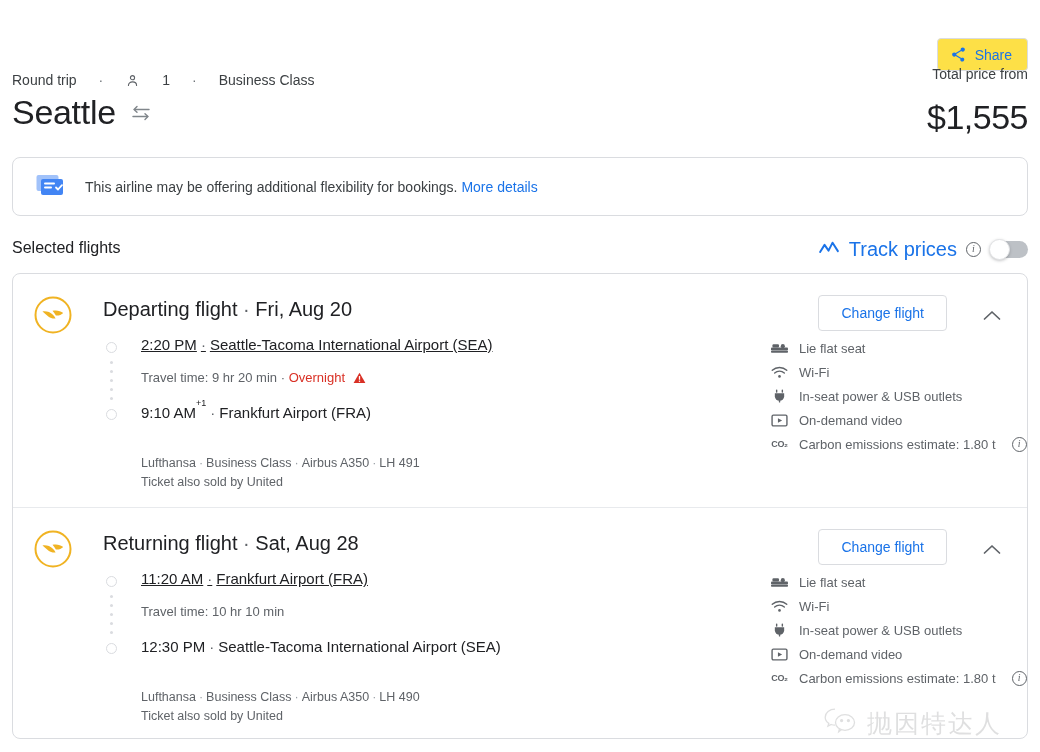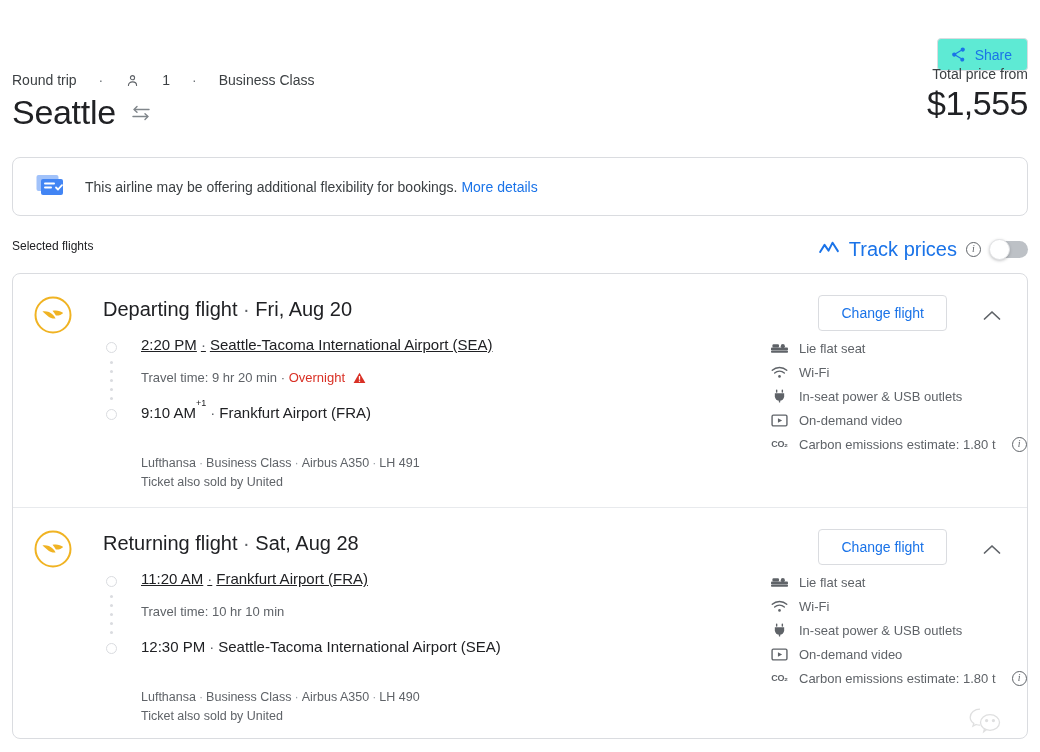--- a/index.html
+++ b/index.html
@@ -11,21 +11,21 @@
     color: #202124;
     overflow: hidden;
   }
   .page { position: relative; width: 1040px; height: 752px; padding: 0 12px; }
 
   
   .share-row { position: absolute; right: 12px; top: 38px; }
   .share-btn {
     display: inline-flex; align-items: center; gap: 8px;
     border: 1px solid #dadce0; border-radius: 4px;
-    background: #5eead4; color: #1a73e8;
+    background: #fde047; color: #1a73e8;
     font-size: 14px; font-weight: 500;
     padding: 7px 15px 7px 12px; cursor: pointer;
     line-height: 1;
   }
   .share-btn svg { display: block; }
 
   
   .trip-meta {
     position: absolute; left: 12px; top: 72px;
     font-size: 14px; color: #3c4043;
@@ -38,38 +38,38 @@
     position: absolute; left: 12px; top: 93px;
     font-size: 34px; font-weight: 400; color: #202124;
     letter-spacing: -0.3px;
     display: flex; align-items: center; gap: 14px;
     white-space: nowrap;
   }
   .route .swap { color: #80868b; font-size: 20px; position: relative; top: 2px; }
 
   .price-block { position: absolute; right: 12px; top: 66px; text-align: right; }
   .price-label { font-size: 14px; color: #3c4043; }
-  .price-value { font-size: 34px; color: #202124; letter-spacing: -0.5px; margin-top: 2px; }
+  .price-value { font-size: 34px; color: #202124; letter-spacing: -0.5px; margin-top: 16px; }
 
   
   .banner {
     position: absolute; left: 12px; top: 157px;
     width: 1016px; height: 59px;
     border: 1px solid #dadce0; border-radius: 8px;
     background: #fff;
     display: flex; align-items: center; padding: 0 22px;
     gap: 18px;
   }
   .banner-text { font-size: 14px; color: #3c4043; }
   .banner-text a { color: #1a73e8; text-decoration: none; }
 
   
   .sel-title {
     position: absolute; left: 12px; top: 239px;
-    font-size: 12px; color: #202124; font-weight: 400;
+    font-size: 16px; color: #202124; font-weight: 400;
   }
   .track-row {
     position: absolute; right: 12px; top: 238px;
     display: flex; align-items: center; gap: 9px;
   }
   .track-label { font-size: 20px; color: #1a73e8; font-weight: 500; }
   .info-circle {
     width: 15px; height: 15px; border-radius: 50%;
     border: 1.4px solid #5f6368; color: #5f6368;
     font-size: 10px; line-height: 12px; text-align: center;
@@ -473,15 +473,16 @@
   <div class="watermark">
     <span>
       <svg width="34" height="30" viewBox="0 0 34 30" fill="none" stroke="#3c4043" stroke-width="1.3">
         <path d="M12 3.2C6.6 3.2 2.2 6.8 2.2 11.2c0 2.5 1.4 4.7 3.6 6.2l-.9 2.8 3.3-1.7c1.2.4 2.5.6 3.8.6"></path>
         <ellipse cx="22" cy="16.5" rx="9.5" ry="7.8"></ellipse>
         <path d="M18.5 23.4l-2.8 2.4.7-2.9"></path>
         <circle cx="18.6" cy="14.6" r="1" fill="#3c4043"></circle>
         <circle cx="25.4" cy="14.6" r="1" fill="#3c4043"></circle>
       </svg>
     </span>
+    <span class="wm-text">抛因特达人</span>
   </div>
 
 </div>
 
 </body></html>

